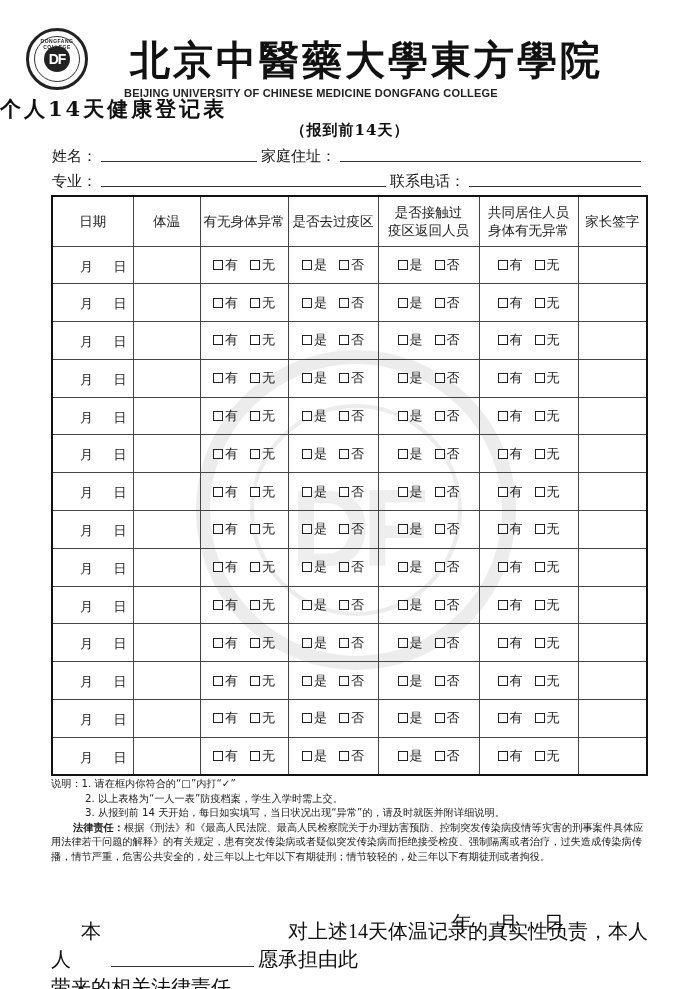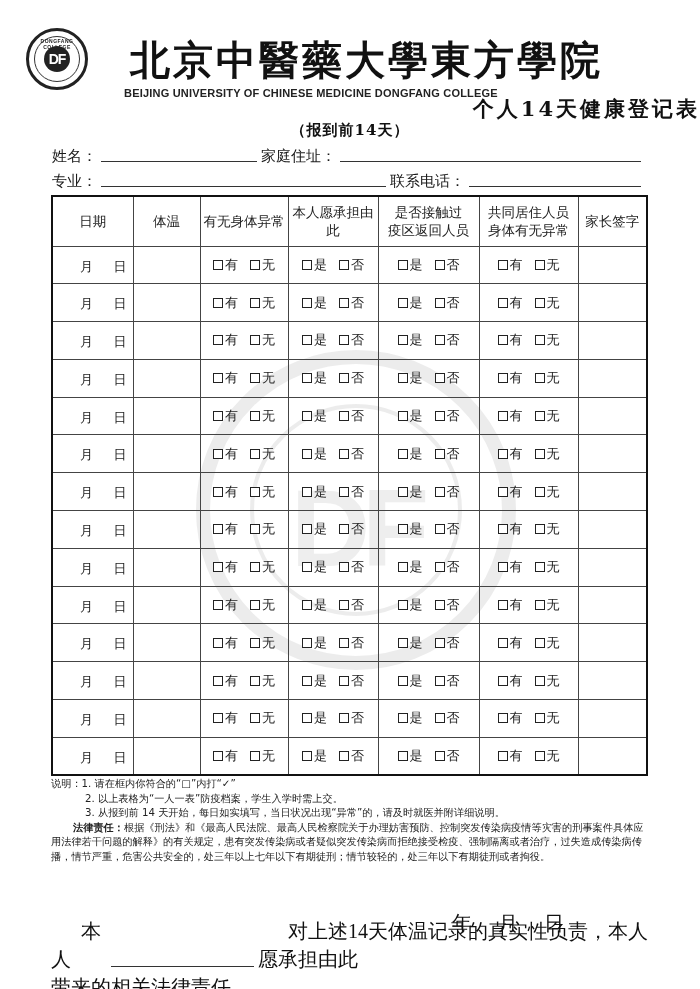--- a/index.html
+++ b/index.html
@@ -27,21 +27,21 @@
   }
   .college-cn {
     position: absolute; left: 118px; top: 33px;
     font-family: "DejaVu Serif", serif; font-weight: bold; font-size: 40px; letter-spacing: 3px; color: #111; margin-left: 12px;
   }
   .college-en {
     position: absolute; left: 124px; top: 87px;
     font-family: "Liberation Sans", sans-serif; font-size: 11px; font-weight: bold; color: #222; letter-spacing: 0.2px;
   }
   .title {
-    position: absolute; left: 0; width: 700px; top: 95px; text-align: right;
+    position: absolute; left: 0; width: 700px; top: 95px; text-align: left;
     font-size: 21px; font-weight: bold; letter-spacing: 3px; color: #111;
   }
   .subtitle {
     position: absolute; left: 0; width: 700px; top: 121px; text-align: center;
     font-size: 15px; font-weight: bold; letter-spacing: 1px; color: #111;
   }
 
   
   .field-row { position: absolute; left: 52px; width: 593px; height: 22px; font-family: "DejaVu Sans", sans-serif; font-size: 15px; display: flex; align-items: flex-start; }
   .field-row .lbl { white-space: nowrap; line-height: 20px; }
@@ -138,21 +138,21 @@
       <col style="width:90px">
       <col style="width:101px">
       <col style="width:99px">
       <col style="width:69px">
   </colgroup>
   <thead>
     <tr id="hdr">
         <th style="white-space: pre-line;">日期</th>
         <th style="white-space: pre-line;">体温</th>
         <th style="white-space: pre-line;">有无身体异常</th>
-        <th style="white-space: pre-line;">本人愿承担由此</th>
+        <th style="white-space: pre-line;">是否去过疫区</th>
         <th style="white-space: pre-line;">是否接触过
 疫区返回人员</th>
         <th style="white-space: pre-line;">共同居住人员
 身体有无异常</th>
         <th style="white-space: pre-line;">家长签字</th>
       </tr>
   </thead>
   <tbody id="tbody">
       <tr>
         <td class="date-cell">

